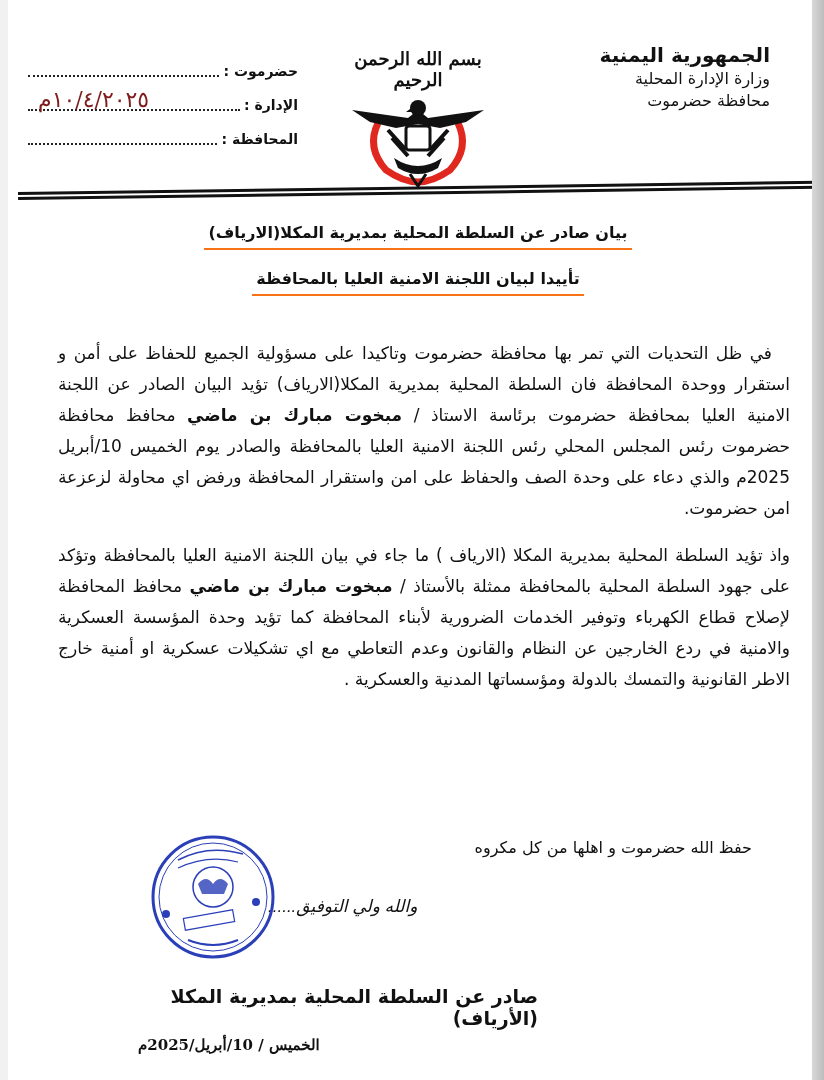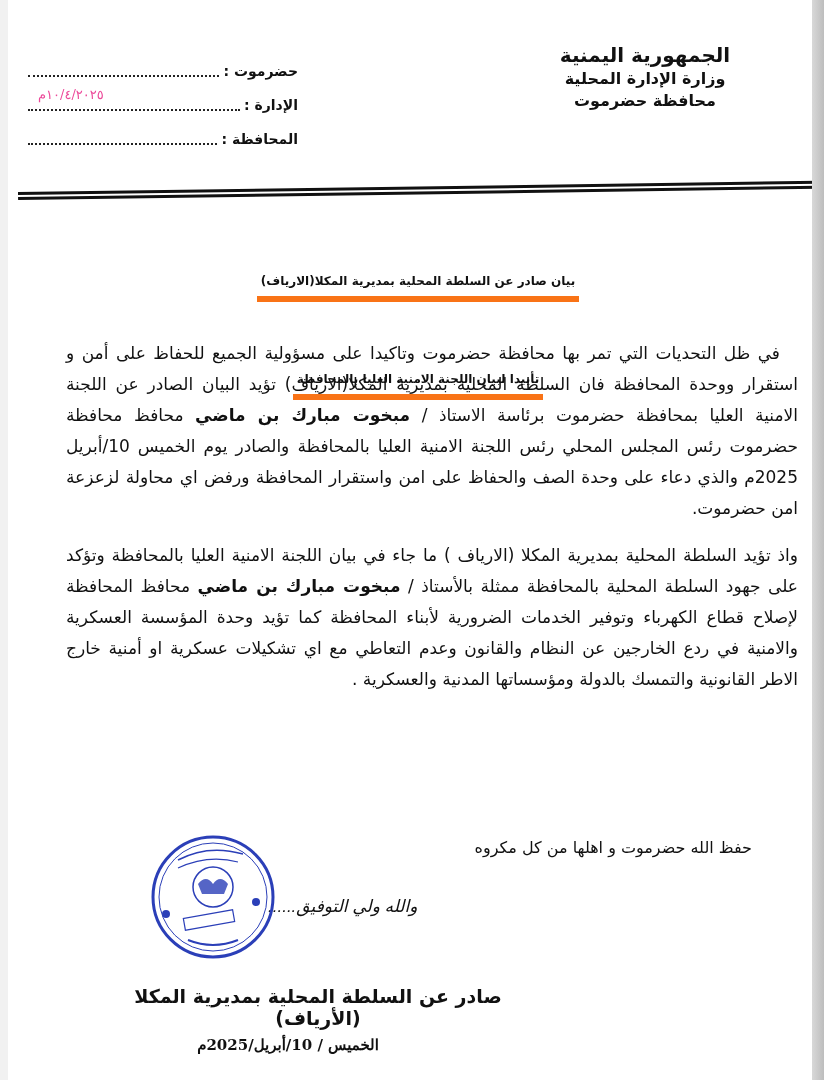--- a/index.html
+++ b/index.html
@@ -16,72 +16,72 @@
     border-left: 8px solid #f1f1f1;
     box-sizing: border-box;
   }
   .right-edge {
     position: absolute; right: 0; top: 0; width: 12px; height: 1080px;
     background: linear-gradient(to right, #d8d8d8, #bdbdbd);
   }
   
   .hdr-right {
     position: absolute; right: 42px; top: 42px; width: 250px;
-    direction: rtl; text-align: center;
+    direction: rtl; text-align: right;
   }
   .hdr-right .l1 { font-weight: bold; font-size: 20px; line-height: 26px; letter-spacing: 1px; }
-  .hdr-right .l2, .hdr-right .l3, .hdr-right .l4 { font-size: 16px; line-height: 22px; font-weight: bold; }
+  .hdr-right .l2, .hdr-right .l3, .hdr-right .l4 { font-size: 16px; line-height: 22px; font-weight: normal; }
   
   .hdr-left {
     position: absolute; left: 20px; top: 54px; width: 270px;
     direction: rtl; text-align: right; font-size: 14px; font-weight: bold;
   }
   .hdr-left .row { height: 34px; display: flex; align-items: center; gap: 4px; justify-content: flex-start; }
   .hdr-left .label { white-space: nowrap; }
   .hdr-left .dots { flex: 1; border-bottom: 2px dotted #222; height: 10px; position: relative; }
   .hdr-left .handwritten {
     position: absolute; left: 10px; top: -12px;
-    font-family: "DejaVu Serif", serif; font-size: 13px; color: #ec4899; font-weight: normal;
+    font-family: "DejaVu Serif", serif; font-size: 22px; color: #7f1d1d; font-weight: normal;
     direction: rtl;
   }
   
   .emblem { position: absolute; left: 340px; top: 48px; width: 140px; height: 135px; }
   .basmala {
     position: absolute; left: 0; top: 0; width: 140px; text-align: center;
     font-family: "DejaVu Serif", serif; font-size: 18px; font-weight: bold; direction: rtl;
   }
   
   .sep { position: absolute; left: 10px; top: 192px; width: 800px; height: 10px; transform: rotate(-0.8deg); transform-origin: left top; }
   .sep .a { height: 3px; background: #111; margin-bottom: 2px; }
   .sep .b { height: 3px; background: #111; }
   
   .titles { position: absolute; left: 150px; top: 218px; width: 520px; text-align: center; direction: rtl; }
-  .titles .t { display: inline-block; font-weight: bold; font-size: 12px; line-height: 30px; border-bottom: 6px solid #f97316; margin-bottom: 14px; padding: 0 4px; margin-top: 48px; }
+  .titles .t { display: inline-block; font-weight: bold; font-size: 16px; line-height: 30px; border-bottom: 2px solid #f97316; margin-bottom: 14px; padding: 0 4px; }
   
   .body {
-    position: absolute; left: 58px; top: 338px; width: 732px;
+    position: absolute; left: 50px; top: 338px; width: 732px;
     direction: rtl; text-align: justify; text-align-last: right;
     font-size: 17px; line-height: 31px;
   }
   .body p { margin: 0 0 16px 0; }
   .body p.first { text-indent: 18px; }
   .body b { font-weight: bold; }
   .closing1 { position: absolute; right: 60px; top: 838px; direction: rtl; font-size: 16px; }
   .closing2 {
     position: absolute; left: 260px; top: 896px; direction: rtl;
     font-family: Liberation Sans, sans-serif; font-size: 17px; font-style: italic;
   }
   .stamp { position: absolute; left: 140px; top: 832px; width: 130px; height: 130px; }
   .footer-title {
     position: absolute; left: 90px; top: 985px; width: 440px;
-    direction: rtl; text-align: center; font-weight: bold; font-size: 19px;
+    direction: rtl; text-align: right; font-weight: bold; font-size: 19px;
   }
   .footer-date {
     position: absolute; left: 130px; top: 1036px; width: 300px;
-    direction: rtl; text-align: center; font-family: "DejaVu Serif", serif; font-weight: bold; font-size: 15px;
+    direction: rtl; text-align: left; font-family: "DejaVu Serif", serif; font-weight: bold; font-size: 15px;
   }
 </style>
 </head>
 <body>
 
 <div class="page">
 
   <div class="hdr-right">
     <div class="l1">الجمهورية اليمنية</div>
     <div class="l2">وزارة الإدارة المحلية</div>
@@ -98,20 +98,34 @@
       <span class="dots">
         <span class="handwritten">١٠/٤/٢٠٢٥م</span>
       </span>
     </div>
     <div class="row">
       <span class="label">المحافظة :</span>
       <span class="dots"></span>
     </div>
   </div>
 
+  <div class="emblem">
+    <div class="basmala">بسم الله الرحمن الرحيم</div>
+    <svg width="140" height="100" viewBox="0 0 140 100" style="position:absolute;left:0;top:40px;">
+      <path d="M30 35 Q18 60 38 82 Q55 94 70 94" fill="none" stroke="#e0281e" stroke-width="7"></path>
+      <path d="M110 35 Q122 60 102 82 Q85 94 70 94" fill="none" stroke="#e0281e" stroke-width="7"></path>
+      <path d="M4 22 L60 30 L70 22 L80 30 L136 22 L118 34 L92 40 L70 36 L48 40 L22 34 Z" fill="#111"></path>
+      <circle cx="70" cy="20" r="8" fill="#111"></circle>
+      <path d="M66 18 L58 24 L66 24 Z" fill="#111"></path>
+      <rect x="58" y="38" width="24" height="24" rx="3" fill="#fff" stroke="#111" stroke-width="3"></rect>
+      <path d="M40 42 L58 62 M100 42 L82 62 M44 50 L60 68 M96 50 L80 68" stroke="#111" stroke-width="4"></path>
+      <path d="M46 70 Q70 86 94 70 L90 80 Q70 92 50 80 Z" fill="#111"></path>
+      <path d="M62 86 L70 98 L78 86" stroke="#111" stroke-width="3" fill="none"></path>
+    </svg>
+  </div>
 
   <div class="sep">
     <div class="a"></div>
       <div class="b"></div>
   </div>
 
   <div class="titles">
     <div class="t">بيان صادر عن السلطة المحلية بمديرية المكلا(الارياف)</div><br>
     <div class="t">تأييدا لبيان اللجنة الامنية العليا بالمحافظة</div>
   </div>

